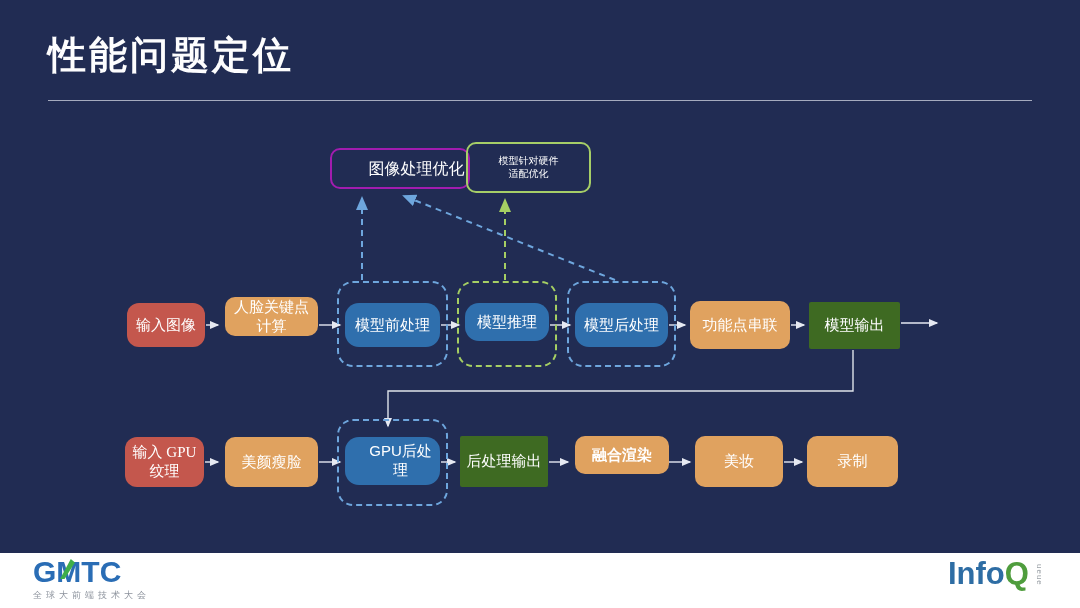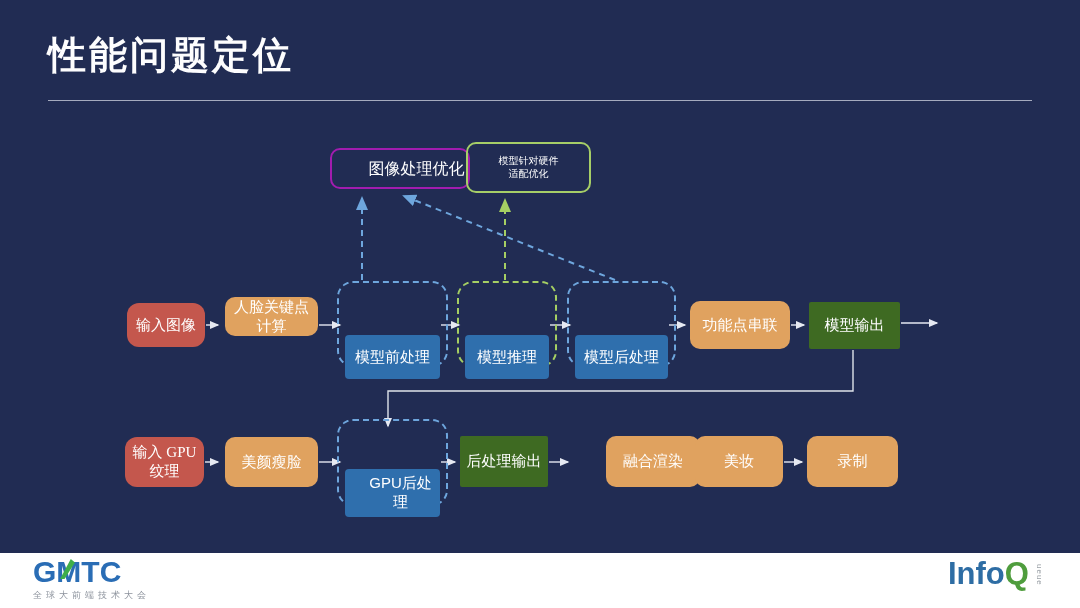--- a/index.html
+++ b/index.html
@@ -37,36 +37,36 @@
   .dr-post  { left:567px; top:281px; width:109px; height:86px; }
   .dr-gpu   { left:337px; top:419px; width:111px; height:87px; }
 
   
   .node {
     position:absolute; display:flex; align-items:center; justify-content:center;
     padding:2px 4px;
   }
   .node-red    { background:#c4574d; border-radius:12px;font-family:Liberation Serif, serif; }
   .node-orange { background:#e0a25f; border-radius:10px; }
-  .node-blue   { background:#2f6fad; border-radius:4px;margin-top:32px; }
+  .node-blue   { background:#2f6fad; border-radius:14px; }
   .node-green  { background:#3e6a22; border-radius:2px; }
 
   .n-input-image { left:127px; top:303px; width:78px;  height:44px; }
   .n-face        { left:225px; top:297px; width:93px;  height:39px; }
   .n-pre         { left:345px; top:303px; width:95px;  height:44px; }
-  .n-infer       { left:465px; top:303px; width:84px;  height:44px; }
+  .n-infer       { left:465px; top:303px; width:84px;  height:38px; }
   .n-post        { left:575px; top:303px; width:93px;  height:44px; }
   .n-chain       { left:690px; top:301px; width:100px; height:48px; }
   .n-output      { left:809px; top:302px; width:91px;  height:47px; }
 
   .n-gpu-tex     { left:125px; top:437px; width:79px;  height:50px; }
   .n-beauty      { left:225px; top:437px; width:93px;  height:50px; }
   .n-gpu-post    { left:345px; top:437px; width:95px;  height:48px;padding-left:20px; }
   .n-post-out    { left:460px; top:436px; width:88px;  height:51px; }
-  .n-fusion      { left:606px; top:436px; width:94px;  height:51px; }
+  .n-fusion      { left:575px; top:436px; width:94px;  height:38px;font-weight:bold; }
   .n-makeup      { left:695px; top:436px; width:88px;  height:51px; }
   .n-record      { left:807px; top:436px; width:91px;  height:51px; }
 
   .connector-layer { position:absolute; left:0; top:0; width:1080px; height:608px; pointer-events:none; }
 
   
   .footer {
     position:absolute; left:0; top:553px; width:1080px; height:55px; background:#ffffff;
   }
   .gmtc { position:absolute; left:33px; top:4px; }

